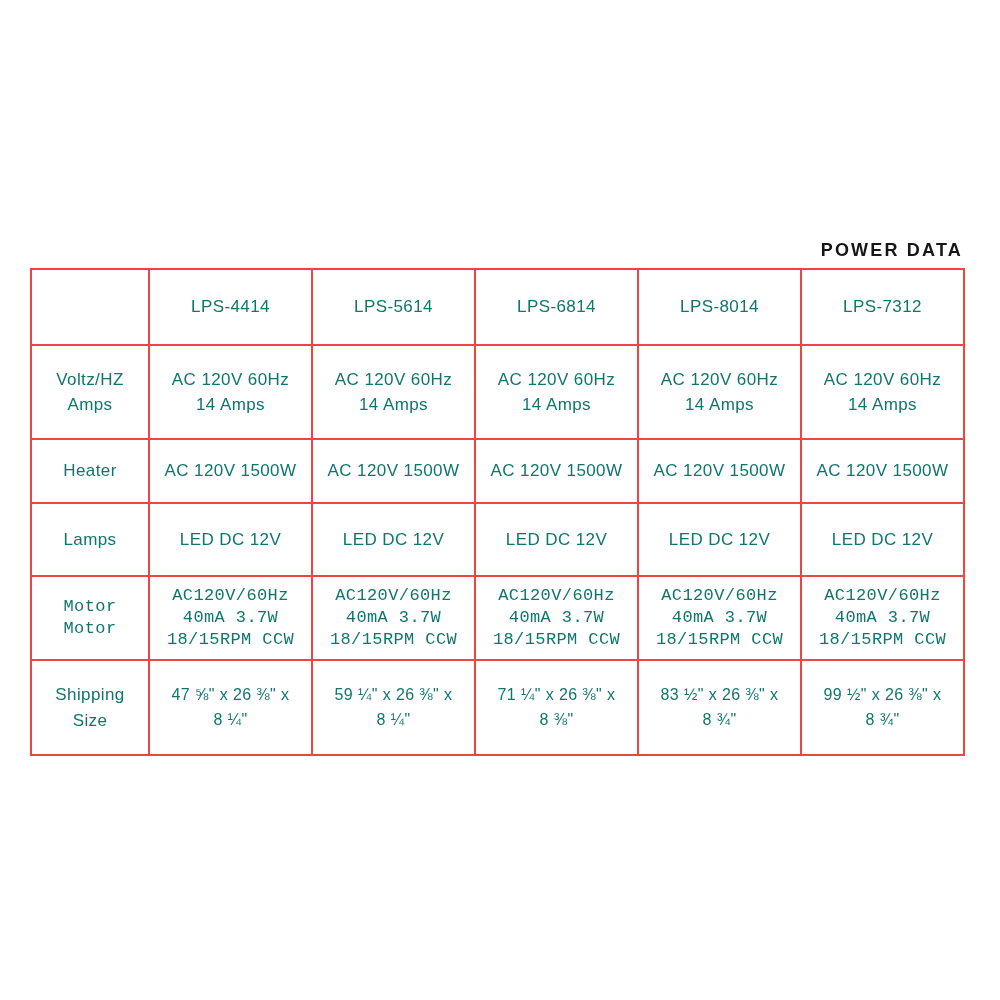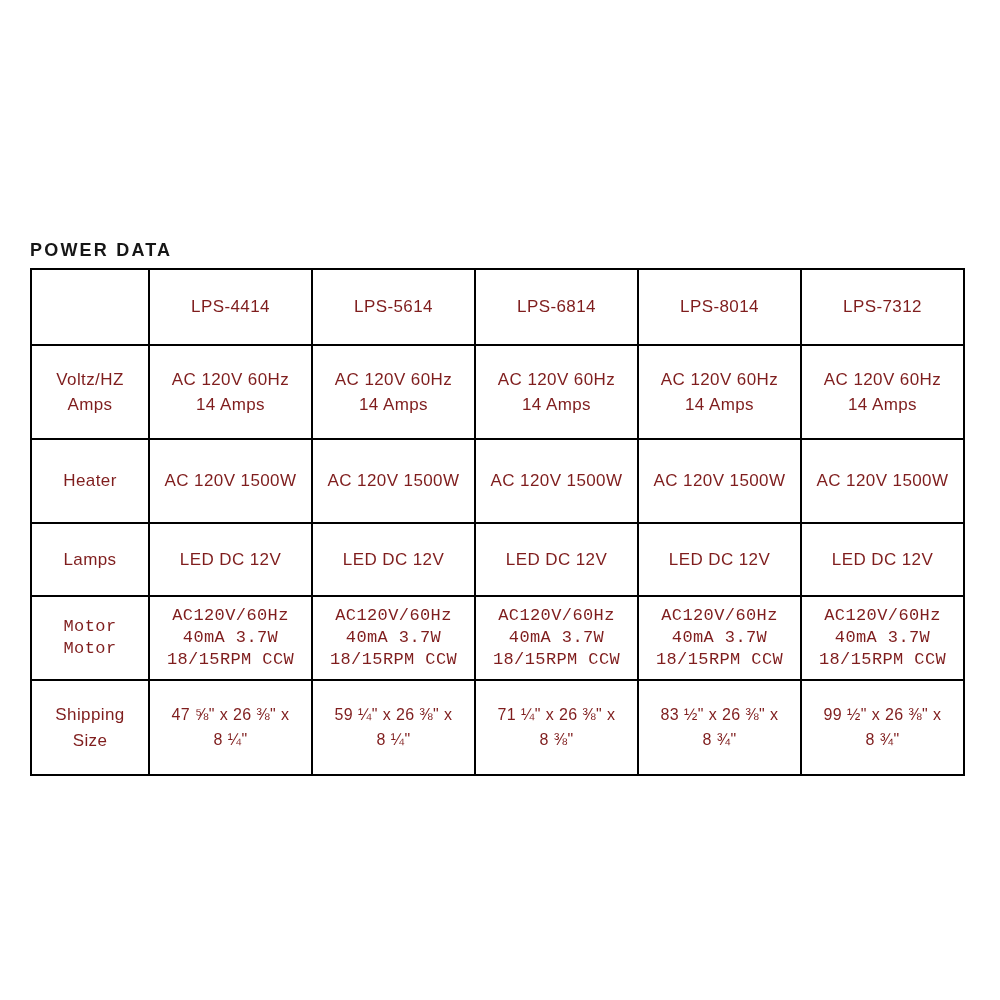--- a/index.html
+++ b/index.html
@@ -9,53 +9,53 @@
     width: 1000px;
     height: 1000px;
     background: #ffffff;
     overflow: hidden;
   }
   .doc-title {
     position: absolute;
     top: 240px;
     left: 30px;
     width: 933px;
-    text-align: left;
+    text-align: right;
     font-size: 18px;
     font-weight: bold;
     letter-spacing: 2.2px;
     color: #161616;
   }
   table.power {
     position: absolute;
     top: 268px;
     left: 30px;
     width: 933px;
     border-collapse: collapse;
     table-layout: fixed;
   }
   table.power th, table.power td {
-    border: 2px solid #000000;
+    border: 2px solid #ef4444;
     text-align: center;
     vertical-align: middle;
     font-size: 17px;
     font-weight: normal;
-    color: #7f1d1d;
+    color: #0f766e;
     white-space: pre-line;
     line-height: 1.5;
     letter-spacing: 0.4px;
     padding: 2px;
     overflow: hidden;
   }
   td.corner-cell { border: none; background: transparent; }
   col.label-col { width: 118px; }
   col.data-col  { width: 163px; }
   tr.row-header   { height: 76px; }
   tr.row-voltz    { height: 94px; }
-  tr.row-heater   { height: 84px; }
+  tr.row-heater   { height: 64px; }
   tr.row-lamps    { height: 73px; margin-top: 32px; }
   tr.row-rotor    { height: 84px; }
   tr.row-shipping { height: 95px; }
   tr.row-rotor td, tr.row-rotor th { line-height: 1.3; font-family: Liberation Mono, monospace; }
   tr.row-shipping td { font-size: 16px; line-height: 1.55; }
 </style>
 </head>
 <body>
 
 <div class="page">

